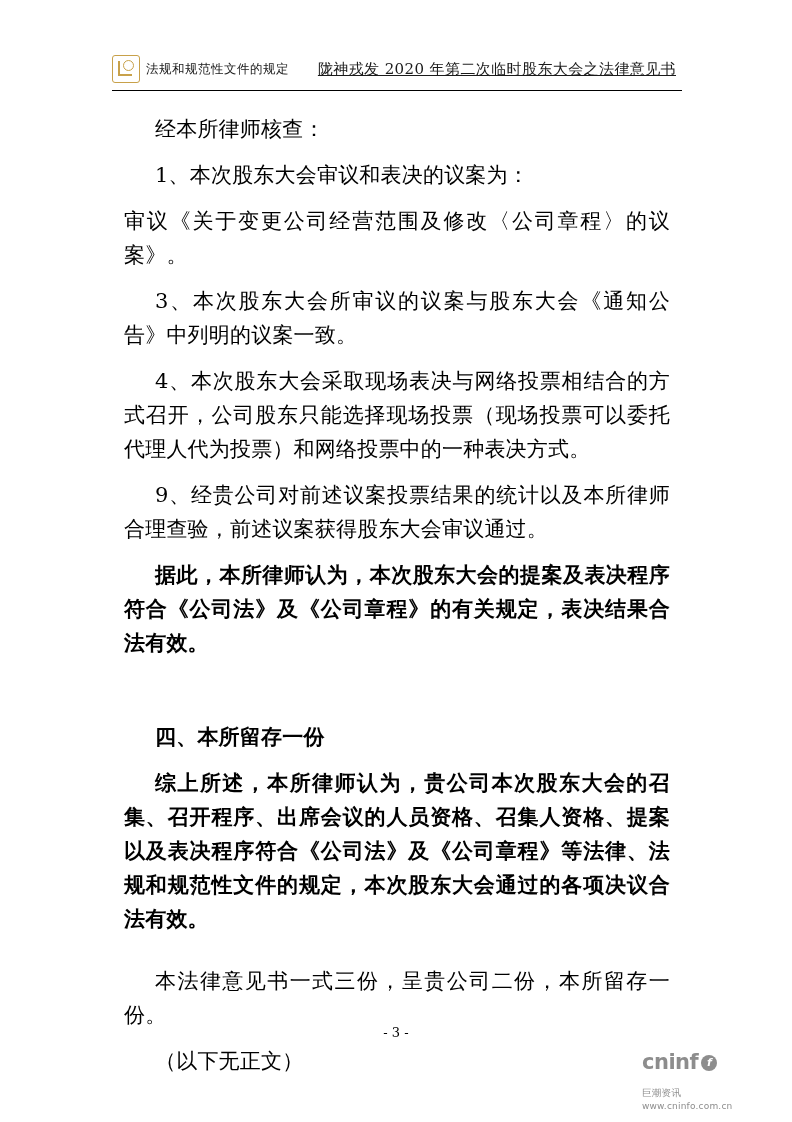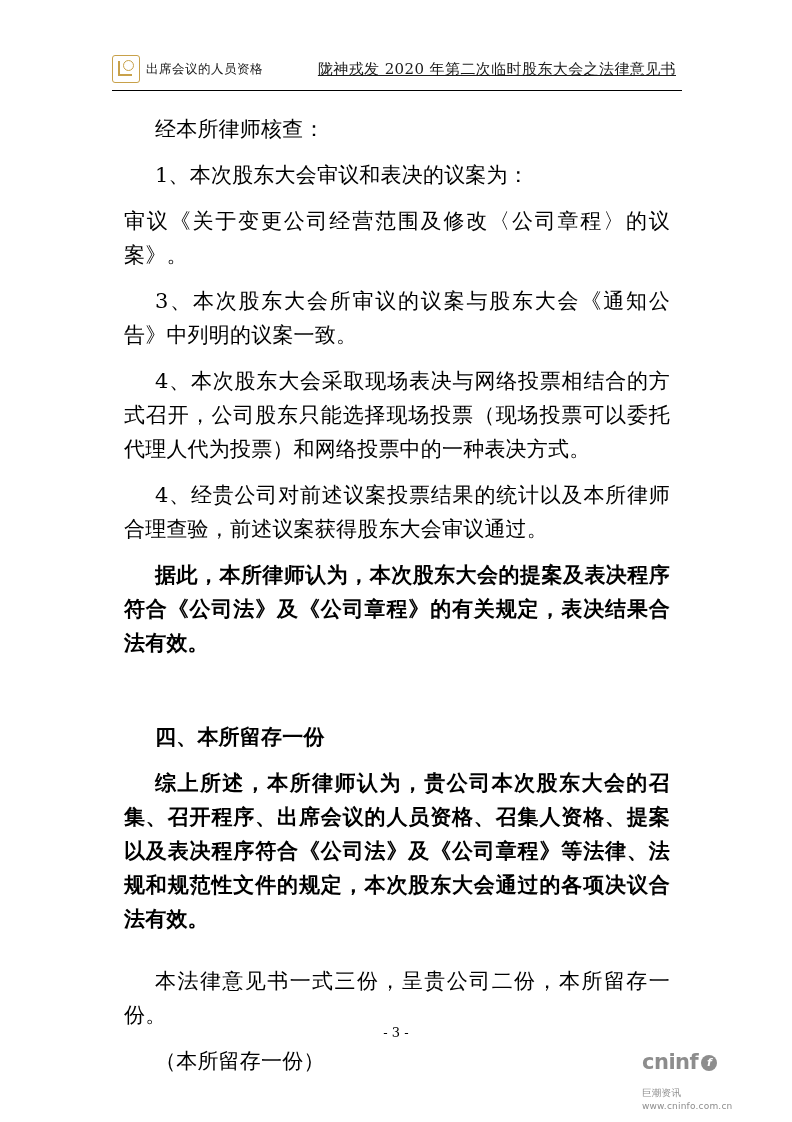--- a/index.html
+++ b/index.html
@@ -184,44 +184,44 @@
 <body>
 
 <div class="page">
 
   <div class="header">
     <div class="header-inner">
       <div class="firm">
         <div class="firm-logo">
             <span></span>
           </div>
-        <div class="firm-name">出席会议的人员资格</div>
+        <div class="firm-name">法规和规范性文件的规定</div>
       </div>
       <div class="header-title">陇神戎发 2020 年第二次临时股东大会之法律意见书</div>
     </div>
   </div>
   <div class="header-rule"></div>
 
   <div class="content">
 
     <p class="para indent">经本所律师核查：</p>
     <p class="para indent">1、本次股东大会审议和表决的议案为：</p>
     <p class="para">审议《关于变更公司经营范围及修改〈公司章程〉的议案》。</p>
     <p class="para indent">3、本次股东大会所审议的议案与股东大会《通知公告》中列明的议案一致。</p>
     <p class="para indent">4、本次股东大会采取现场表决与网络投票相结合的方式召开，公司股东只能选择现场投票（现场投票可以委托代理人代为投票）和网络投票中的一种表决方式。</p>
-    <p class="para indent">4、经贵公司对前述议案投票结果的统计以及本所律师合理查验，前述议案获得股东大会审议通过。</p>
+    <p class="para indent">9、经贵公司对前述议案投票结果的统计以及本所律师合理查验，前述议案获得股东大会审议通过。</p>
     <p class="para indent bold">据此，本所律师认为，本次股东大会的提案及表决程序符合《公司法》及《公司章程》的有关规定，表决结果合法有效。</p>
 
     <div class="spacer-lg"></div>
 
     <p class="para indent bold">四、本所留存一份</p>
     <p class="para indent bold">综上所述，本所律师认为，贵公司本次股东大会的召集、召开程序、出席会议的人员资格、召集人资格、提案以及表决程序符合《公司法》及《公司章程》等法律、法规和规范性文件的规定，本次股东大会通过的各项决议合法有效。</p>
     <div class="spacer-sm"></div>
     <p class="para indent">本法律意见书一式三份，呈贵公司二份，本所留存一份。</p>
-    <p class="para indent">（本所留存一份）</p>
+    <p class="para indent">（以下无正文）</p>
 
   </div>
 
   <div class="page-number">- 3 -</div>
 
   <div class="watermark">
     <div class="wm-logo">
       <span>cninf</span>
       <span class="wm-mark">f</span>
     </div>

